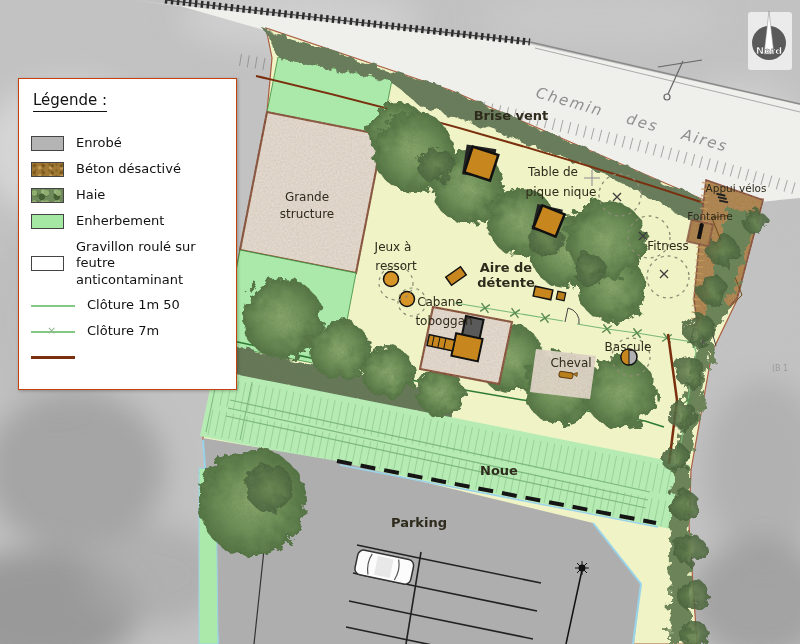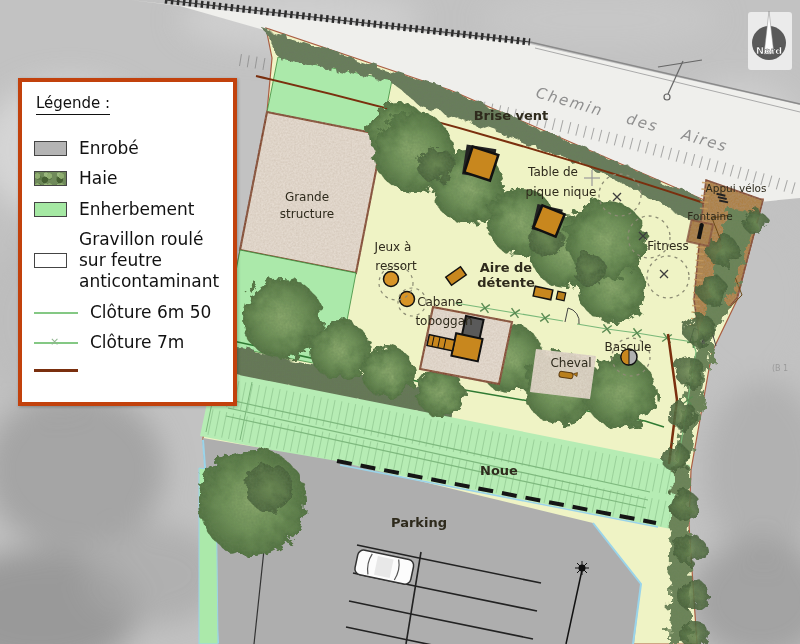--- a/index.html
+++ b/index.html
@@ -10,26 +10,26 @@
   .t{font-family:"DejaVu Sans",sans-serif;fill:#2e2a1c;}
   .t400{font-weight:400;font-size:12px;}
   .t700{font-weight:700;font-size:13px;}
   .t600{font-weight:600;font-size:13px;}
   .tsm{font-weight:400;font-size:10.5px;}
   .road-t{fill:#8f8f8f;font-size:15px;font-style:italic;letter-spacing:2px;word-spacing:18px;}
   .parcel-t{fill:#9b9b9b;font-size:8px;}
   .nord-t{font-size:9.5px;font-weight:700;fill:#ffffff;stroke:#3a3a3a;stroke-width:.4px;}
   
   .legend{position:absolute;left:18px;top:78px;width:219px;background:#ffffff;
-          border:4px solid #c2410c;padding:10px 10px 14px 12px;box-sizing:border-box;
+          border:1px solid #c2410c;padding:10px 10px 14px 12px;box-sizing:border-box;
           box-shadow:1px 1px 3px rgba(0,0,0,.25);}
   .lg-title{font-size:15px;color:#111;margin:2px 0 14px 2px;display:inline-block;
             border-bottom:1px solid #111;padding-bottom:2px;}
   .lg-row{display:flex;align-items:center;gap:12px;margin:9px 0;min-height:17px;}
-  .lg-label{font-size:17px;color:#111;line-height:1.25;}
+  .lg-label{font-size:13px;color:#111;line-height:1.25;}
   .sw{width:33px;height:15px;border:1px solid #444;flex:0 0 auto;box-sizing:border-box;}
   .sw-enrobe{background:#b4b4b4;}
   .sw-beton{background-color:#a07833;
     background-image:radial-gradient(circle at 25% 40%,#7c5a20 0 1.5px,transparent 2px),
       radial-gradient(circle at 70% 60%,#c29a52 0 1.5px,transparent 2px),
       radial-gradient(circle at 50% 25%,#8a6526 0 1px,transparent 1.5px);
     background-size:9px 7px,11px 8px,7px 6px;}
   .sw-stabilise{background:#eef3c1;}
   .sw-enherbement{background:#a5e8a3;}
   .sw-haie{background-color:#6f8a5a;
@@ -342,20 +342,24 @@
 </svg>
 
 <div class="legend">
   <div class="lg-title">Légende :</div>
   <div id="legend-rows">
   <div class="lg-row">
     <span class="sw sw-enrobe"></span>
     <span class="lg-label">Enrobé</span>
   </div>
 
+  <div class="lg-row">
+    <span class="sw sw-beton"></span>
+    <span class="lg-label">Béton désactivé</span>
+  </div>
 
 
   <div class="lg-row">
     <span class="sw sw-haie"></span>
     <span class="lg-label">Haie</span>
   </div>
 
   <div class="lg-row">
     <span class="sw sw-enherbement"></span>
     <span class="lg-label">Enherbement</span>
@@ -363,21 +367,21 @@
 
   <div class="lg-row">
     <span class="sw sw-gravillon"></span>
     <span class="lg-label">Gravillon roulé sur feutre anticontaminant</span>
   </div>
 
   <div class="lg-row">
     <span class="sw sw-line">
             <i></i>
           </span>
-    <span class="lg-label">Clôture 6m 50</span>
+    <span class="lg-label">Clôture 1m 50</span>
   </div>
 
   <div class="lg-row">
     <span class="sw sw-line">
             <i></i>
             <i class="x">×</i>
           </span>
     <span class="lg-label">Clôture 7m</span>
   </div>
 

